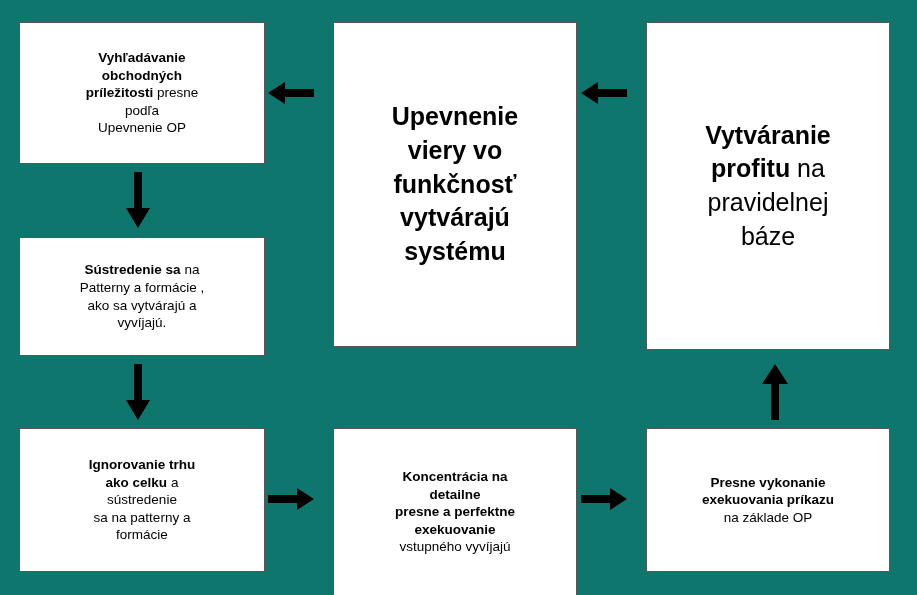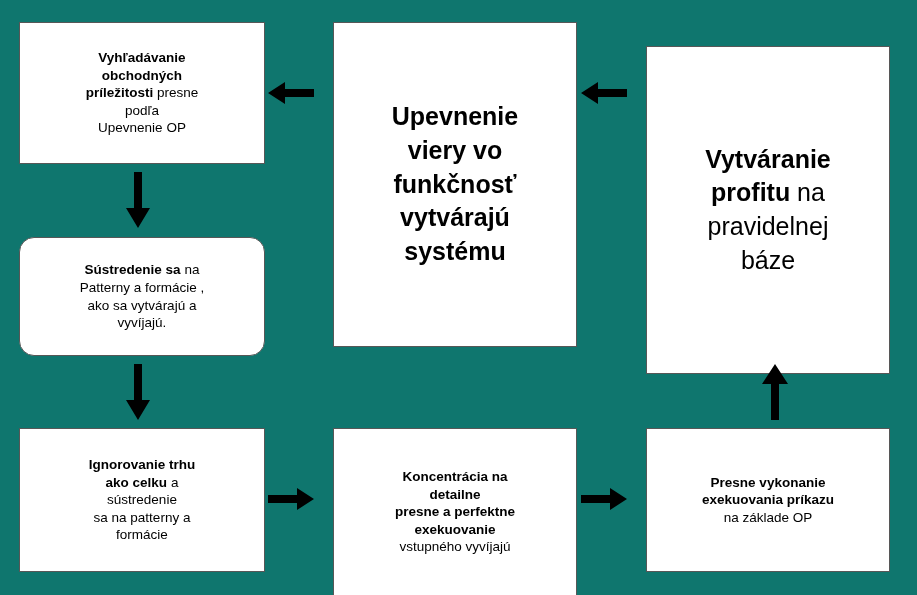--- a/index.html
+++ b/index.html
@@ -31,26 +31,26 @@
     display: block;
     padding: 0 6px;
   }
   .box b {
     font-weight: bold;
   }
   
   .sm { font-size: 13.5px; }
   .sm b { font-size: 13.5px; }
   
-  .lg { font-size: 25px; line-height: 1.35; margin-top: 24px; }
+  .lg { font-size: 25px; line-height: 1.35; }
   .xl { font-size: 25px; line-height: 1.35; }
 
   
   #box-search      { left: 19px;  top: 22px;  width: 246px; height: 142px; }
-  #box-focus       { left: 19px;  top: 237px; width: 246px; height: 119px; border-radius: 15px; }
+  #box-focus       { left: 19px;  top: 237px; width: 246px; height: 119px; }
   #box-ignore      { left: 19px;  top: 428px; width: 246px; height: 144px; }
   #box-belief      { left: 333px; top: 22px;  width: 244px; height: 325px; }
   #box-concentrate { left: 333px; top: 428px; width: 244px; height: 168px; }
   #box-profit      { left: 646px; top: 22px;  width: 244px; height: 328px; }
   #box-execute     { left: 646px; top: 428px; width: 244px; height: 144px; }
 
   
   .arrow {
     position: absolute;
     display: block;

